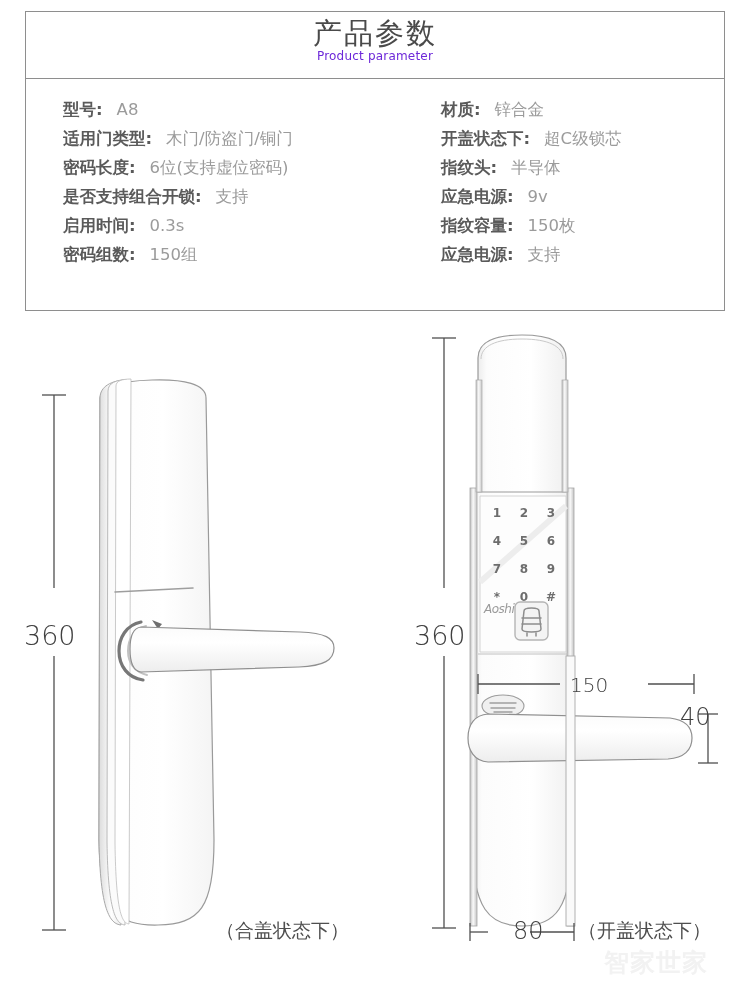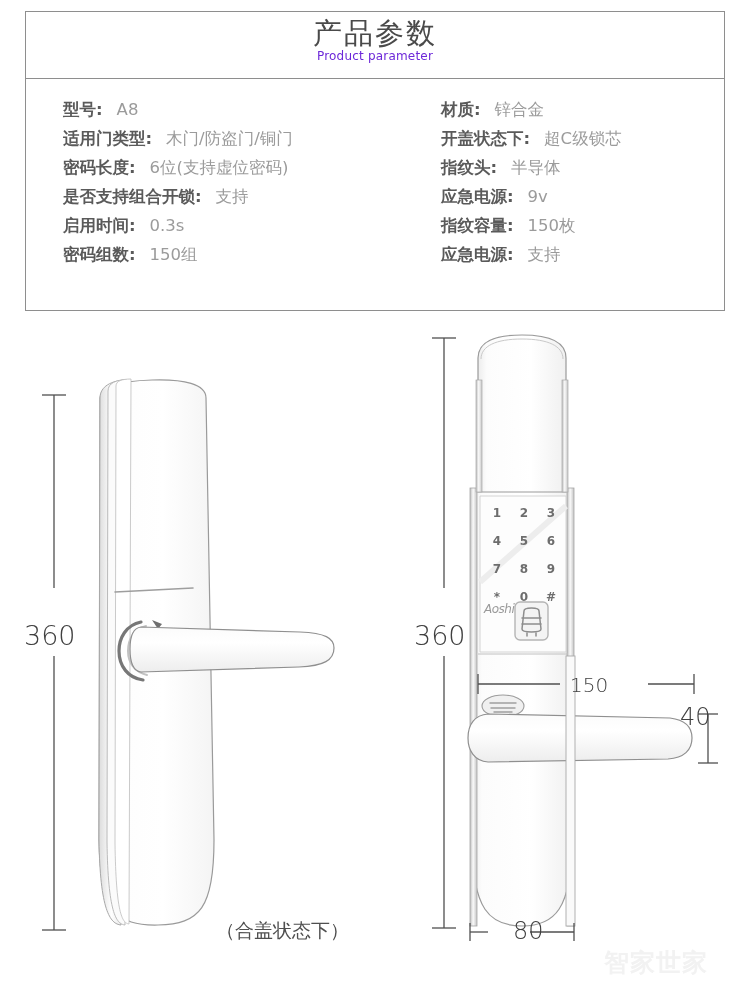--- a/index.html
+++ b/index.html
@@ -406,15 +406,16 @@
   <div style="position:absolute; left:484px; top:282px; font-size:12px; color:#9a9a9a;
               font-style:italic; font-weight:normal; letter-spacing:-0.5px;">Aoshi</div>
 
   <div class="dim dim-360-left">360</div>
   <div class="dim dim-360-right">360</div>
   <div class="dim dim-150">150</div>
   <div class="dim dim-40">40</div>
   <div class="dim dim-80">80</div>
 
   <div class="caption cap-left">（合盖状态下）</div>
+  <div class="caption cap-right">（开盖状态下）</div>
 </div>
 
 <div class="watermark">智家世家</div>
 
 </body></html>

